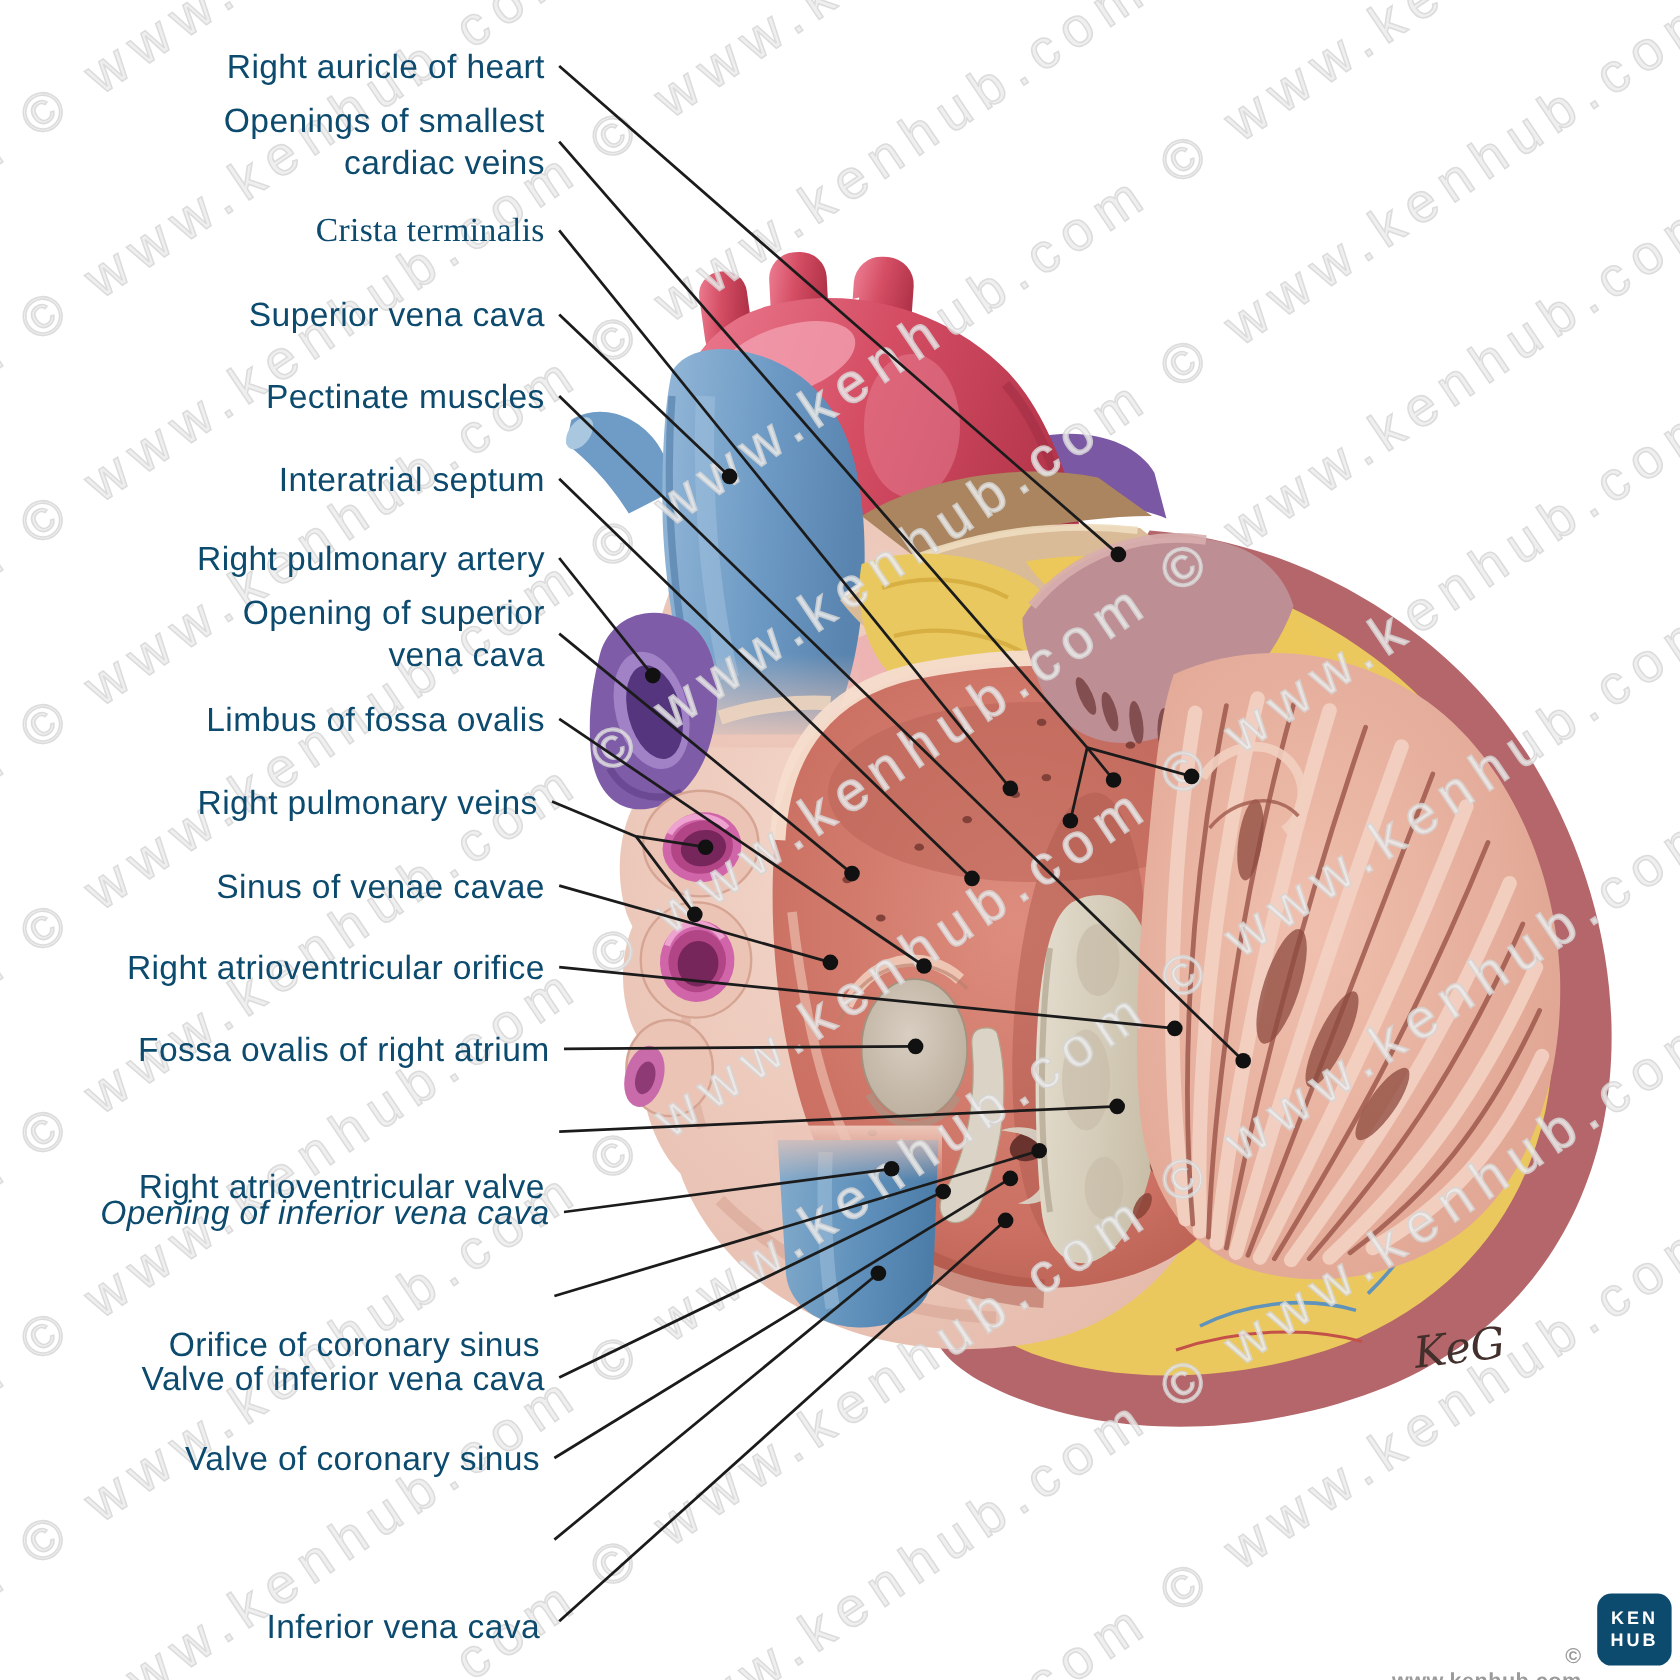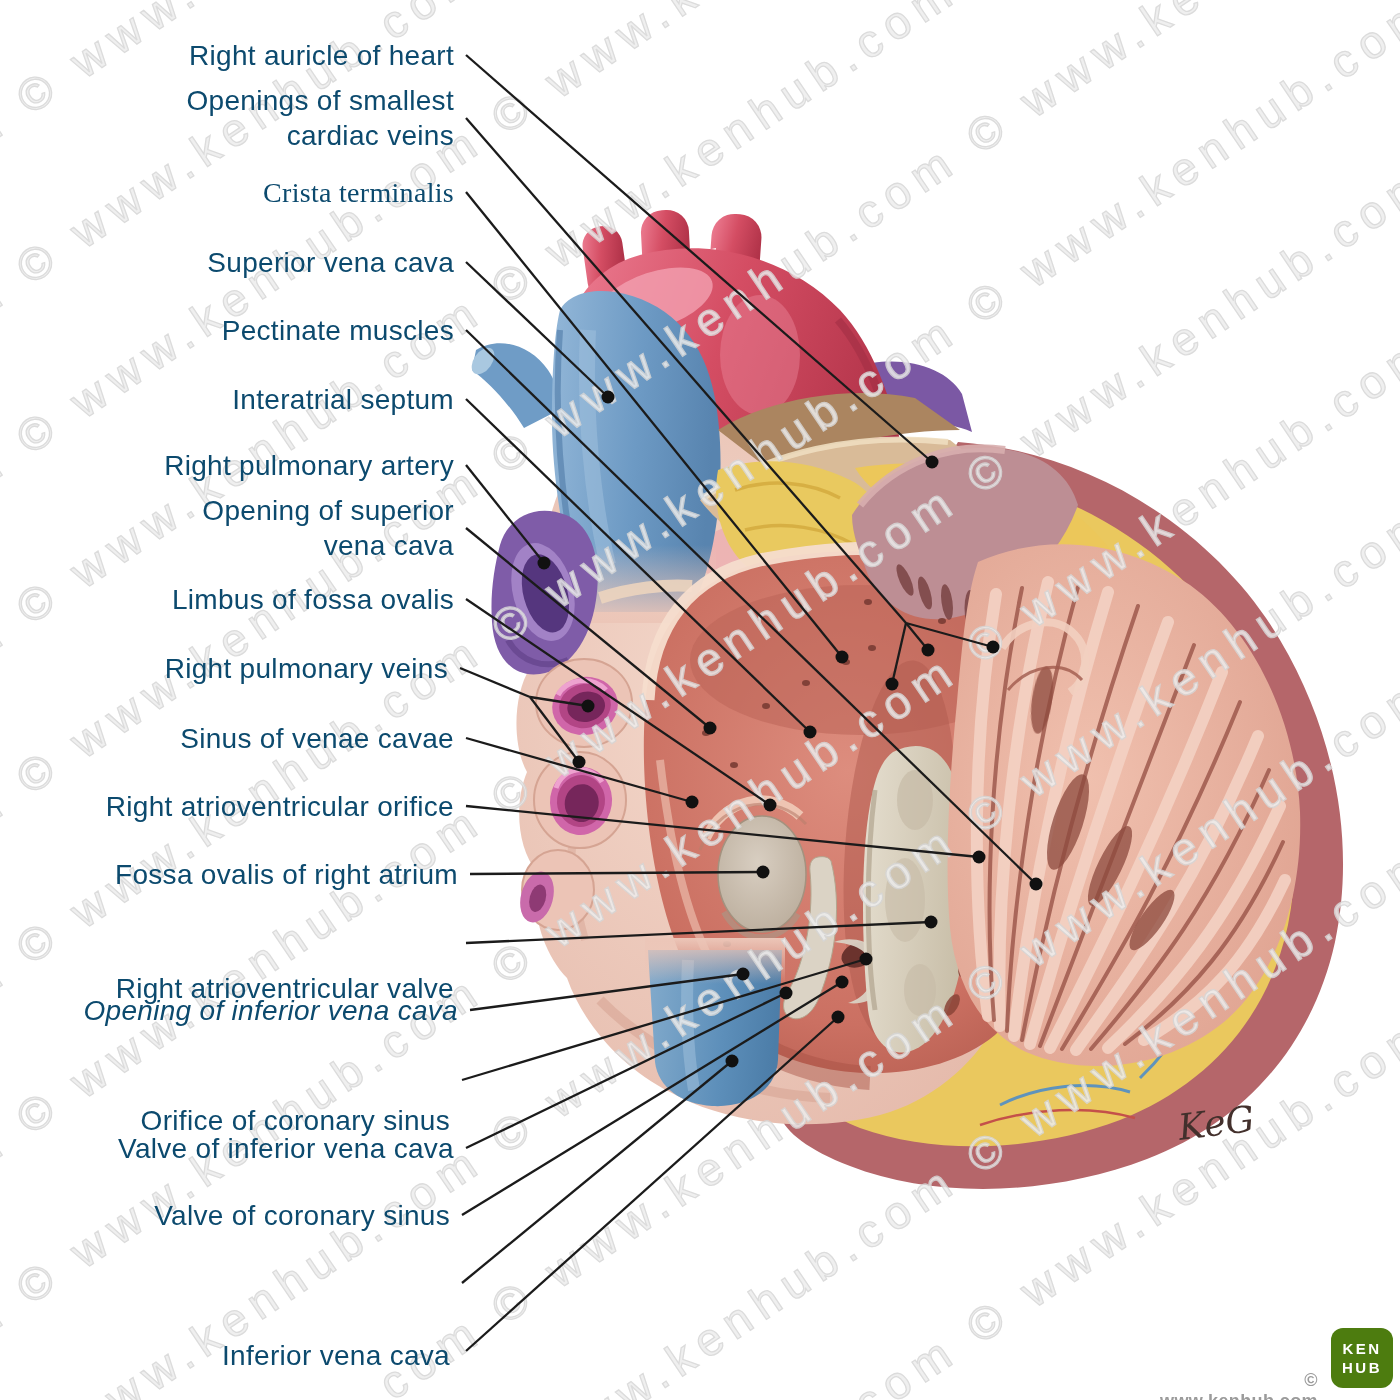--- a/index.html
+++ b/index.html
@@ -16,21 +16,21 @@
   #heart-art{position:absolute;left:0;top:0;z-index:1;}
   
   #leader-svg{position:absolute;left:0;top:0;z-index:8;pointer-events:none;}
   
   #labels{position:absolute;inset:0;z-index:9;}
   .anat-label{position:absolute;color:#0c4a6e;font-size:28px;line-height:35px;
               letter-spacing:.3px;text-align:right;white-space:pre-line;}
   
   #footer{position:absolute;inset:0;z-index:10;}
   #kenhub-logo{position:absolute;left:1331px;top:1328px;width:62px;height:60px;
-               background:#4d7c0f;border-radius:12px;display:flex;flex-direction:column;
+               background:#0c4a6e;border-radius:12px;display:flex;flex-direction:column;
                align-items:center;justify-content:center;color:#ffffff;font-weight:bold;
                font-size:15px;letter-spacing:2.5px;line-height:19px;text-align:center;}
   #copyright{position:absolute;left:1150px;top:1370px;width:168px;text-align:right;
              color:#9b9b9b;font-size:18px;font-weight:bold;letter-spacing:.4px;}
 </style>
 </head>
 <body>
 
 <div id="stage">
 

